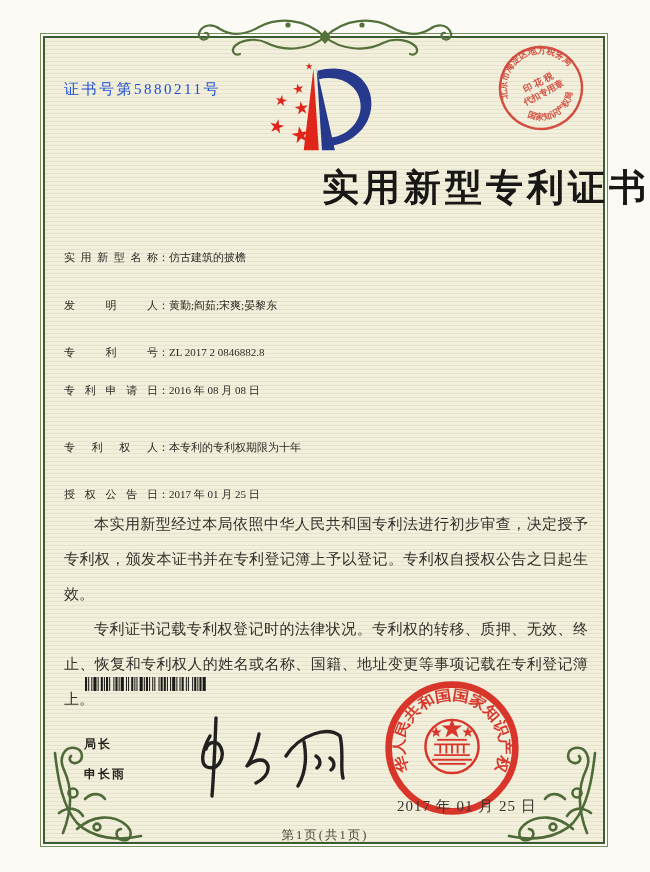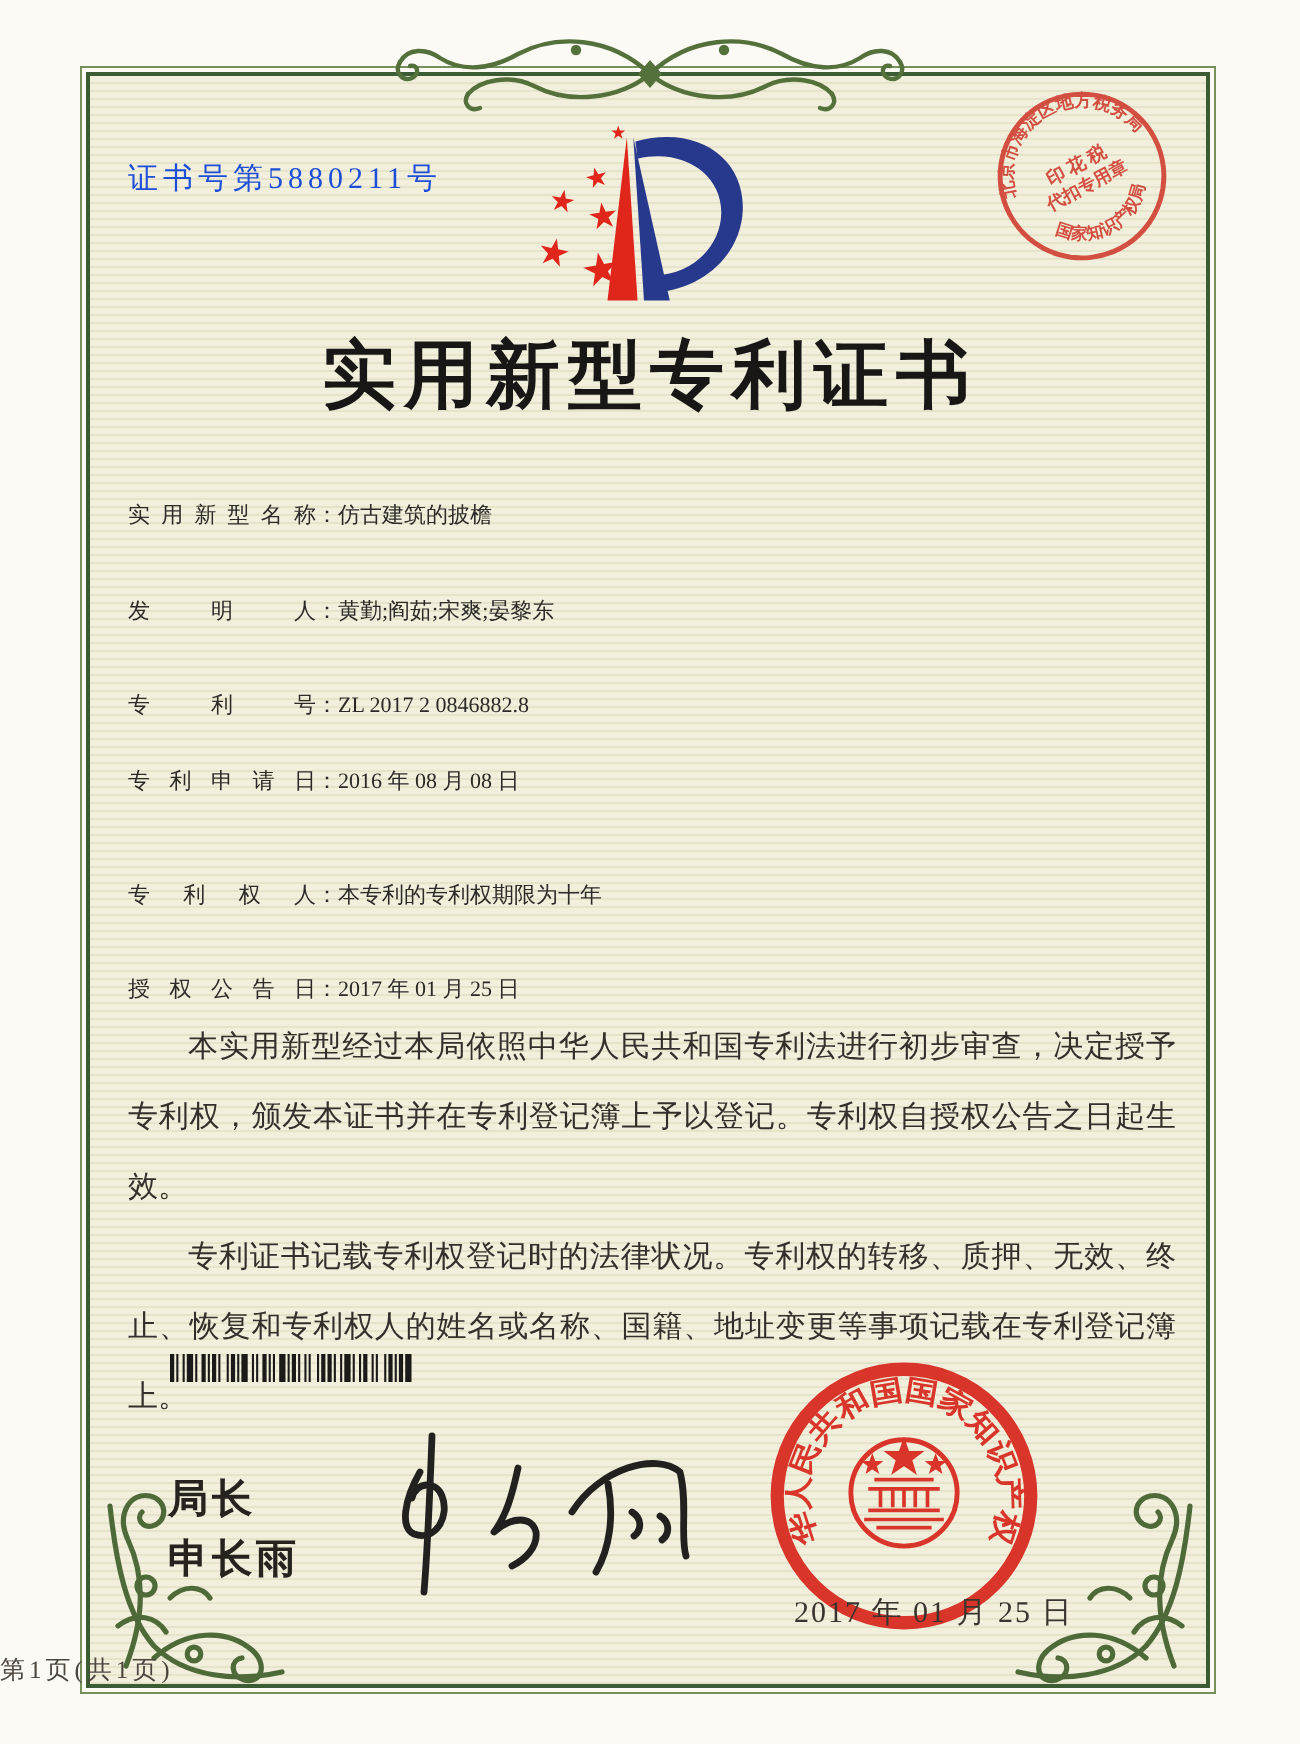--- a/index.html
+++ b/index.html
@@ -28,21 +28,21 @@
     position:absolute;left:64px;top:80px;
     font-size:15px;letter-spacing:2.5px;color:#1d4ed8;
   }
   .logo{position:absolute;left:266px;top:60px;width:112px;height:102px;}
   .tax-stamp{
     position:absolute;left:497px;top:44px;width:88px;height:88px;
     transform:rotate(-28deg);opacity:0.88;
   }
   .title{
     position:absolute;left:0;top:163px;width:650px;
-    text-align:center;font-size:37px;font-weight:600;
+    text-align:right;font-size:37px;font-weight:600;
     letter-spacing:4px;color:#191715;
   }
   
   .field{position:absolute;left:64px;font-size:11px;color:#2c2a26;white-space:nowrap;}
   .flabel{
     display:inline-block;width:94px;
     text-align:justify;text-align-last:justify;
     vertical-align:top;
   }
   .f0{top:250px}.f1{top:298px}.f2{top:345px}.f3{top:383px}.f4{top:440px}.f5{top:487px}
@@ -50,31 +50,31 @@
   .body-text{
     position:absolute;left:64px;top:507px;width:524px;
     font-size:15px;line-height:35px;text-align:justify;color:#33302b;
   }
   .body-text p{margin:0;text-indent:2em;}
   
   .barcode{position:absolute;left:85px;top:677px;width:168px;height:14px;}
   .sig-label{
     position:absolute;left:84px;
     font-family:Liberation Mono, monospace;
-    font-weight:700;font-size:20px;color:#26231f;letter-spacing:2px;
+    font-weight:700;font-size:12px;color:#26231f;letter-spacing:2px;
   }
   .sig-title{top:736px}.sig-name{top:766px}
   .signature-svg{position:absolute;left:182px;top:706px;width:178px;height:96px;}
   .grant-seal{position:absolute;left:383px;top:679px;width:138px;height:138px;opacity:0.93;}
   .seal-date{
     position:absolute;left:397px;top:797px;
     font-size:15px;color:#3a342e;letter-spacing:1px;z-index:3;white-space:nowrap;
   }
   .footer{
-    position:absolute;left:0;top:827px;width:650px;text-align:left;
+    position:absolute;left:0;top:827px;width:650px;text-align:center;
     font-size:12.5px;letter-spacing:2px;color:#4c463e;
   }
 </style>
 </head>
 <body>
 
 <div class="frame-outer">
   <div class="frame-inner"></div>
 </div>
 

